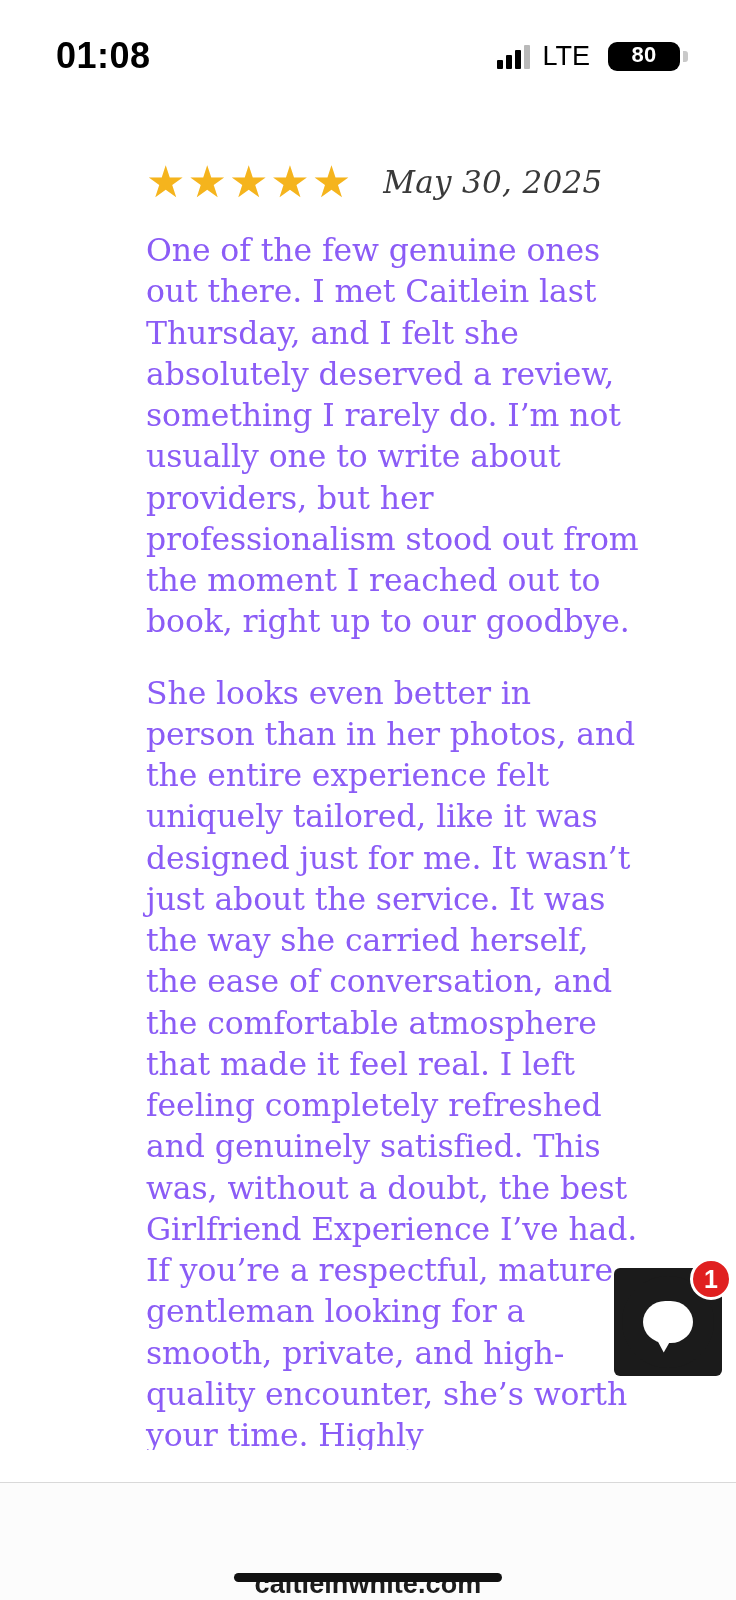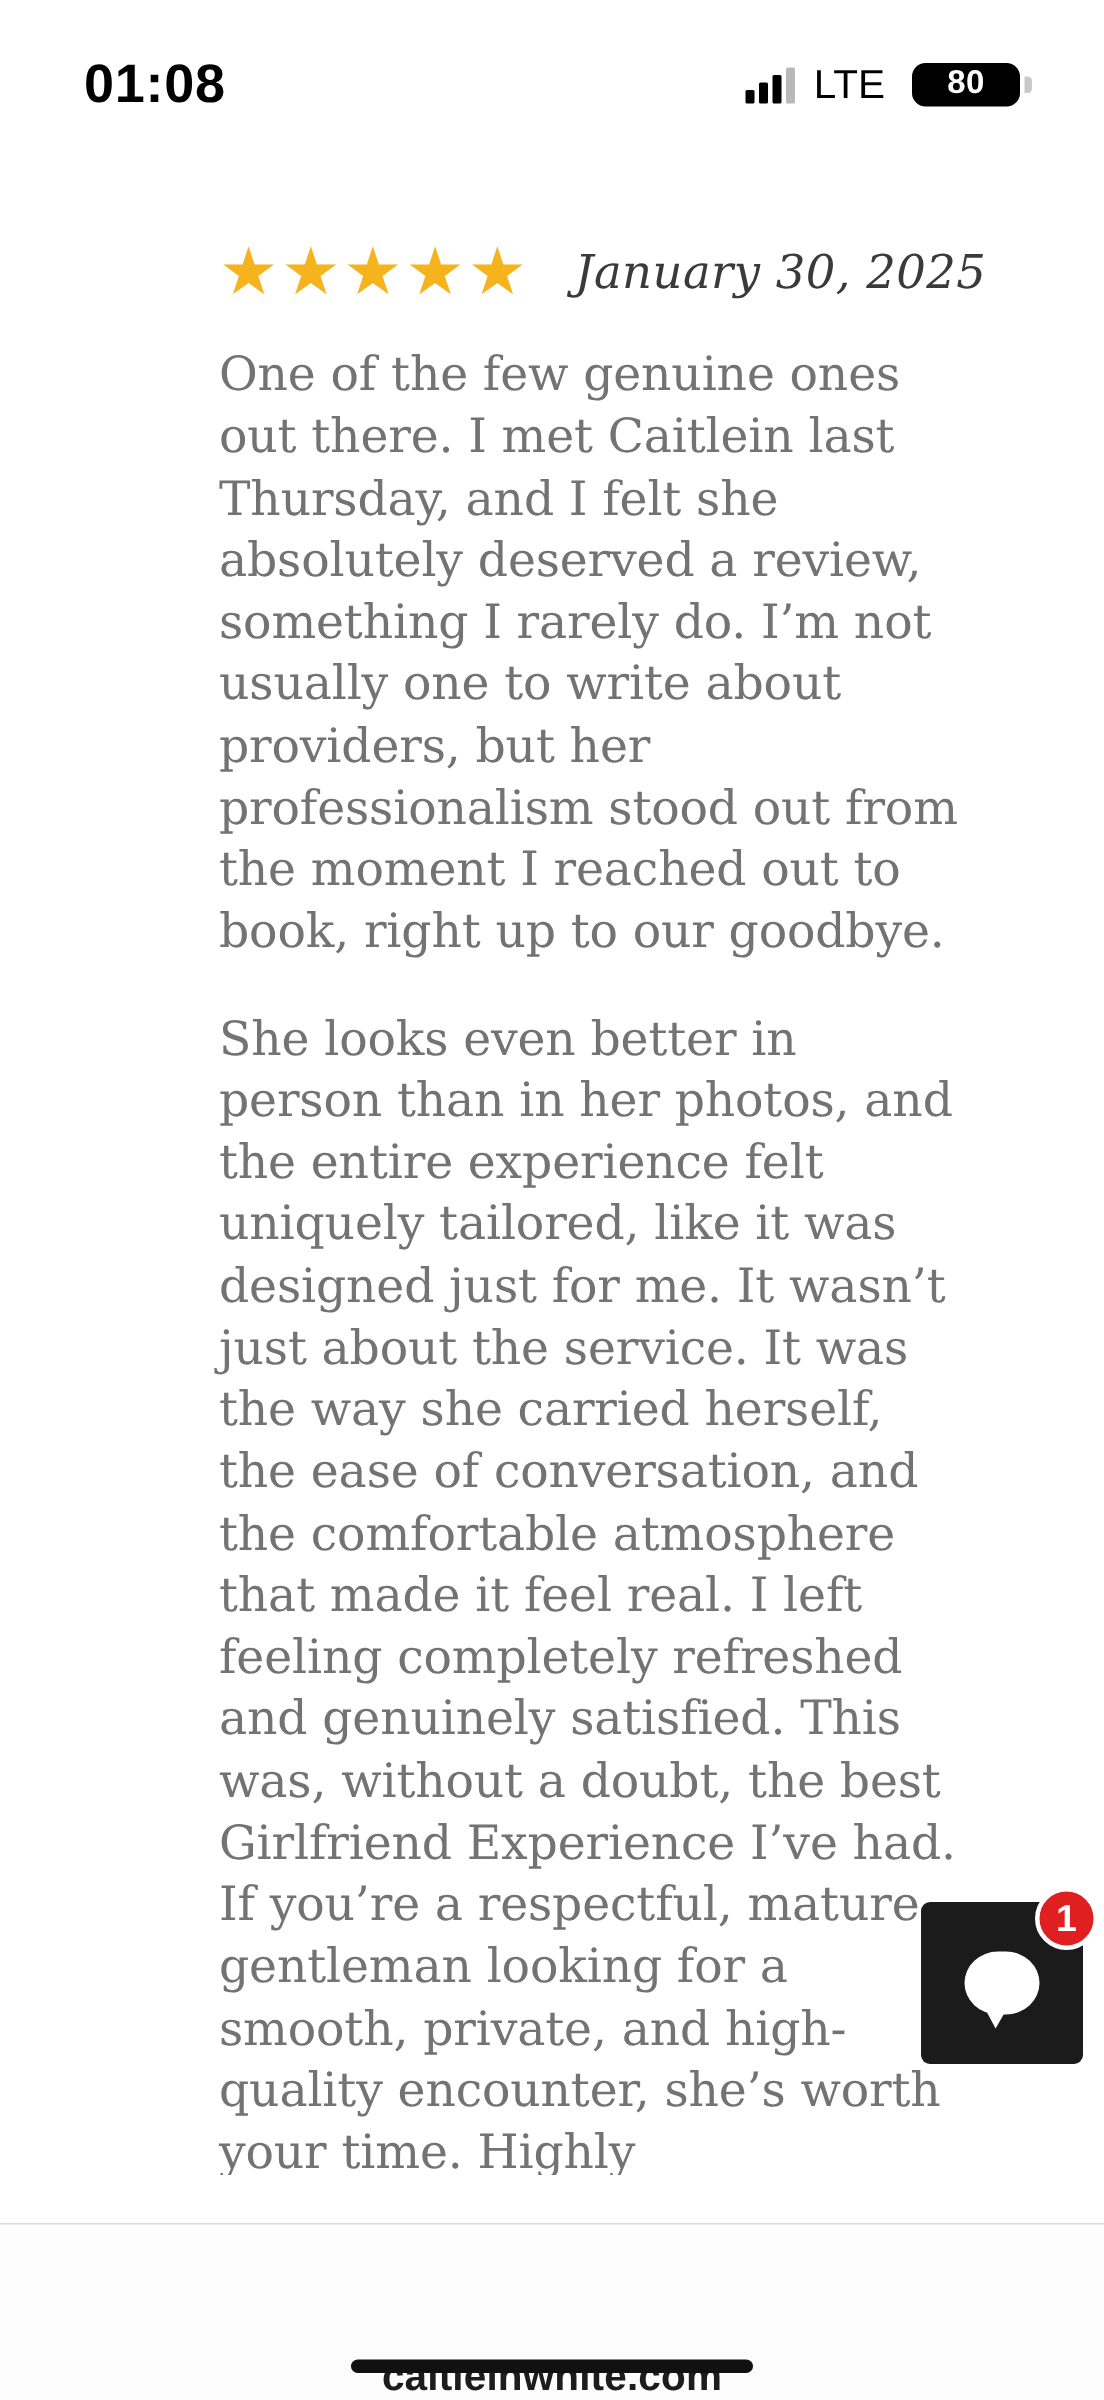--- a/index.html
+++ b/index.html
@@ -119,21 +119,21 @@
     letter-spacing: 0.3px;
   }
   .review-body {
     padding: 16px 0 0 106px;
     max-width: 600px;
   }
   .review-body p {
     font-family: "DejaVu Serif", serif;
     font-size: 31.5px;
     line-height: 1.31;
-    color: #737373;
+    color: #8b5cf6;
     margin-bottom: 30px;
     letter-spacing: -0.1px;
   }
   .show-less {
     font-family: "DejaVu Serif", serif;
     font-weight: 700;
     font-size: 31px;
     color: #1a1a1a;
     padding-left: 18px;
     margin-top: -18px;
@@ -246,21 +246,21 @@
       <div class="battery">
         <span class="lvl">80</span>
       </div>
     </div>
   </div>
 
   <div class="content">
 
     <div class="review-head">
       <div class="stars">★★★★★</div>
-      <div class="review-date">January 30, 2025</div>
+      <div class="review-date">May 30, 2025</div>
     </div>
 
     <div class="review-body">
       <p>One of the few genuine ones out there. I met Caitlein last Thursday, and I felt she absolutely deserved a review, something I rarely do. I’m not usually one to write about providers, but her professionalism stood out from the moment I reached out to book, right up to our goodbye.</p>
       <p>She looks even better in person than in her photos, and the entire experience felt uniquely tailored, like it was designed just for me. It wasn’t just about the service. It was the way she carried herself, the ease of conversation, and the comfortable atmosphere that made it feel real. I left feeling completely refreshed and genuinely satisfied. This was, without a doubt, the best Girlfriend Experience I’ve had. If you’re a respectful, mature gentleman looking for a smooth, private, and high-quality encounter, she’s worth your time. Highly recommended.</p>
       <span class="show-less">Show less</span>
     </div>
 
     <div class="chat-fab">
       <div class="circle">

